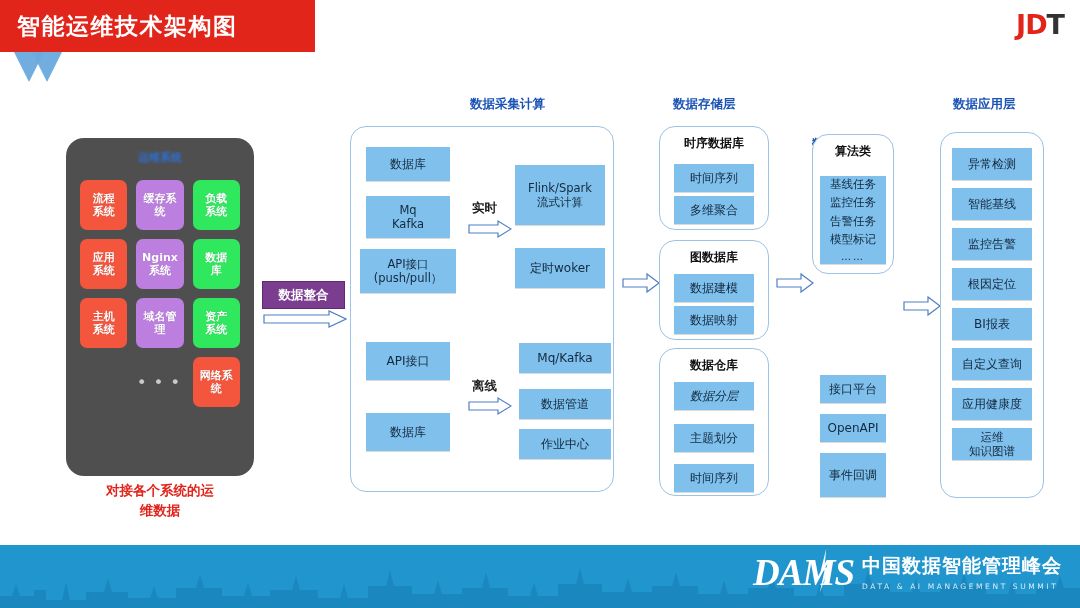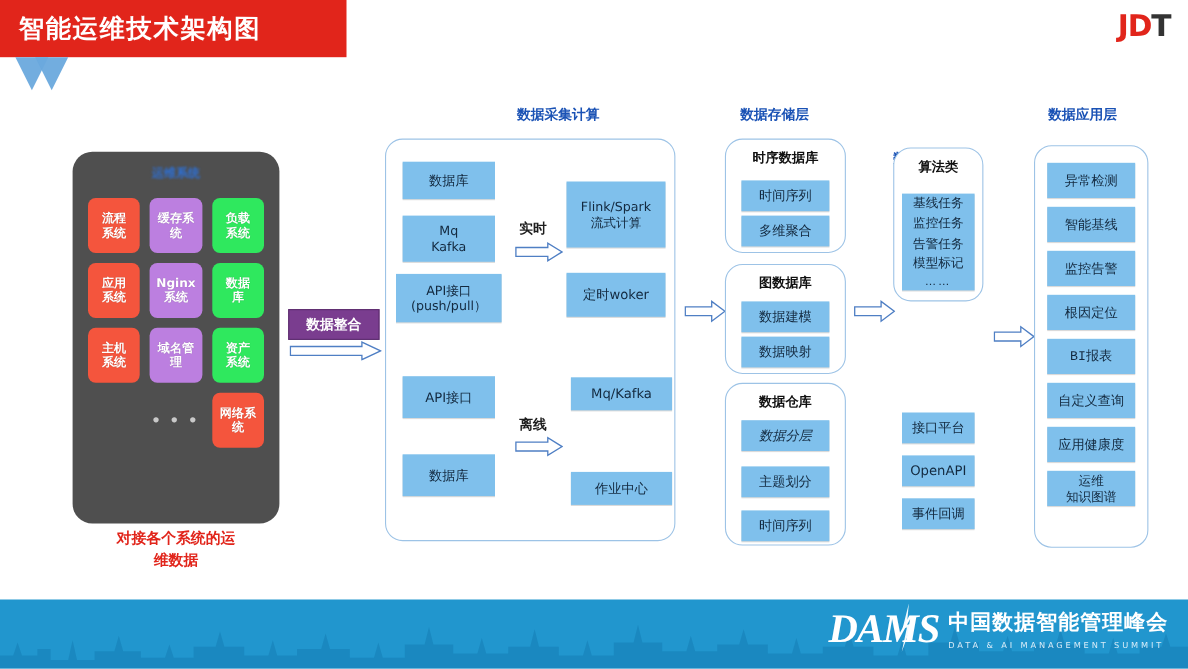--- a/index.html
+++ b/index.html
@@ -217,20 +217,21 @@
   <div class="bbox" style="left:366px;top:413px;width:84px;height:38px;">数据库</div>
 
   <div class="flow-label" style="left:472px;top:378px;">离线</div>
   <div class="flow-arrow" style="left:468px;top:396px;">
     <svg width="44" height="20" viewBox="0 0 44 20">
       <polygon points="1,6 30,6 30,2 43,10 30,18 30,14 1,14" fill="#ffffff" stroke="#4f7fc4" stroke-width="1.2"></polygon>
     </svg>
   </div>
 
   <div class="bbox" style="left:519px;top:343px;width:92px;height:30px;">Mq/Kafka</div>
+  <div class="bbox" style="left:519px;top:389px;width:92px;height:30px;">数据管道</div>
   <div class="bbox" style="left:519px;top:429px;width:92px;height:30px;">作业中心</div>
 
   <div class="flow-arrow" style="left:622px;top:272px;">
     <svg width="38" height="22" viewBox="0 0 38 22">
       <polygon points="1,7 25,7 25,2 37,11 25,20 25,15 1,15" fill="#ffffff" stroke="#4f7fc4" stroke-width="1.2"></polygon>
     </svg>
   </div>
 
   <div class="panel" style="left:659px;top:126px;width:110px;height:104px;">
     <div class="panel-title">时序数据库</div>
@@ -263,35 +264,35 @@
   <div class="bbox algo" style="left:820px;top:176px;width:66px;height:88px;" id="algo-box">
       <div>基线任务</div>
       <div>监控任务</div>
       <div>告警任务</div>
       <div>模型标记</div>
       <div class="dots">……</div>
     </div>
 
   <div class="bbox" style="left:820px;top:375px;width:66px;height:28px;">接口平台</div>
   <div class="bbox" style="left:820px;top:414px;width:66px;height:28px;">OpenAPI</div>
-  <div class="bbox" style="left:820px;top:453px;width:66px;height:28px;">事件回调</div>
+  <div class="bbox" style="left:820px;top:453px;width:66px;height:44px;">事件回调</div>
 
   <div class="flow-arrow" style="left:903px;top:295px;">
     <svg width="38" height="22" viewBox="0 0 38 22">
       <polygon points="1,7 25,7 25,2 37,11 25,20 25,15 1,15" fill="#ffffff" stroke="#4f7fc4" stroke-width="1.2"></polygon>
     </svg>
   </div>
 
   <div class="panel" style="left:940px;top:132px;width:104px;height:366px;"></div>
   <div id="appcol">
       <div class="bbox" style="left: 952px; top: 148px; width: 80px; height: 32px;">异常检测</div>
       <div class="bbox" style="left: 952px; top: 188px; width: 80px; height: 32px;">智能基线</div>
       <div class="bbox" style="left: 952px; top: 228px; width: 80px; height: 32px;">监控告警</div>
       <div class="bbox" style="left: 952px; top: 268px; width: 80px; height: 32px;">根因定位</div>
-      <div class="bbox" style="left: 952px; top: 308px; width: 80px; height: 32px; font-family: Liberation Mono, monospace;">BI报表</div>
+      <div class="bbox" style="left: 952px; top: 308px; width: 80px; height: 32px;">BI报表</div>
       <div class="bbox" style="left: 952px; top: 348px; width: 80px; height: 32px;">自定义查询</div>
       <div class="bbox" style="left: 952px; top: 388px; width: 80px; height: 32px;">应用健康度</div>
       <div class="bbox multi" style="left: 952px; top: 428px; width: 80px; height: 32px;">运维<br>知识图谱</div>
     </div>
 
   <div class="bottom-band">
     <svg class="skyline" viewBox="0 0 1080 46" preserveAspectRatio="none">
       <path fill="#0e6ea3" d="M0,46 L0,34 L12,34 L16,22 L20,34 L34,34 L34,28 L46,28 L46,38 L62,38 L66,20 L70,38 L86,38 L86,30 L104,30 L108,16 L112,30 L128,30 L128,36 L150,36 L154,24 L158,36 L176,36 L176,26 L196,26 L200,12 L204,26 L222,26 L222,34 L244,34 L248,20 L252,34 L270,34 L270,28 L292,28 L296,14 L300,28 L318,28 L318,36 L340,36 L344,22 L348,36 L368,36 L368,24 L386,24 L390,8 L394,24 L412,24 L412,32 L434,32 L438,18 L442,32 L462,32 L462,26 L482,26 L486,10 L490,26 L508,26 L508,34 L530,34 L534,20 L538,34 L558,34 L558,22 L576,22 L580,6 L584,22 L602,22 L602,30 L624,30 L628,16 L632,30 L652,30 L652,24 L672,24 L676,10 L680,24 L698,24 L698,32 L720,32 L724,18 L728,32 L748,32 L748,26 L768,26 L772,12 L776,26 L794,26 L794,34 L816,34 L820,20 L824,34 L844,34 L844,22 L864,22 L868,8 L872,22 L890,22 L890,30 L912,30 L916,16 L920,30 L940,30 L940,24 L960,24 L964,10 L968,24 L986,24 L986,32 L1008,32 L1012,18 L1016,32 L1036,32 L1036,26 L1056,26 L1060,14 L1064,26 L1080,26 L1080,46 Z"></path>
     </svg>
     <div class="dams">

